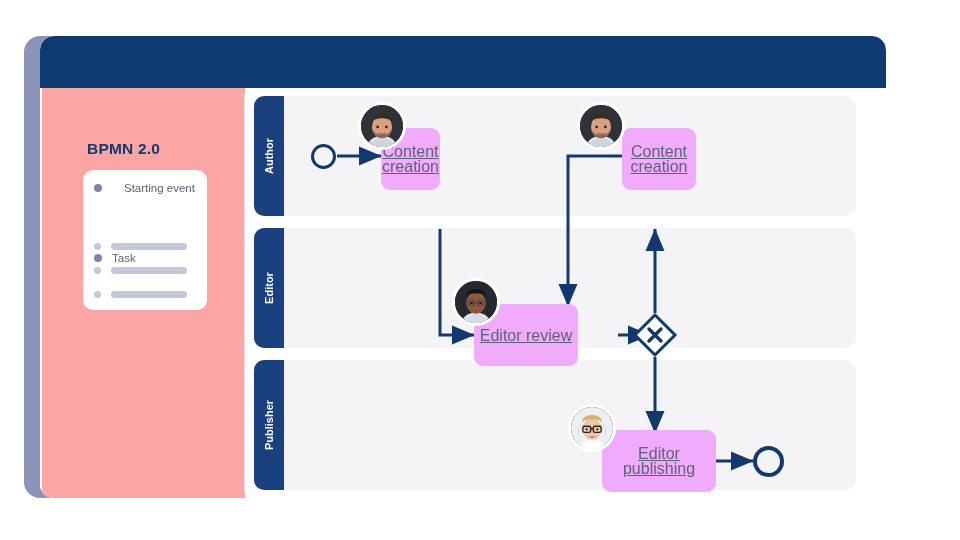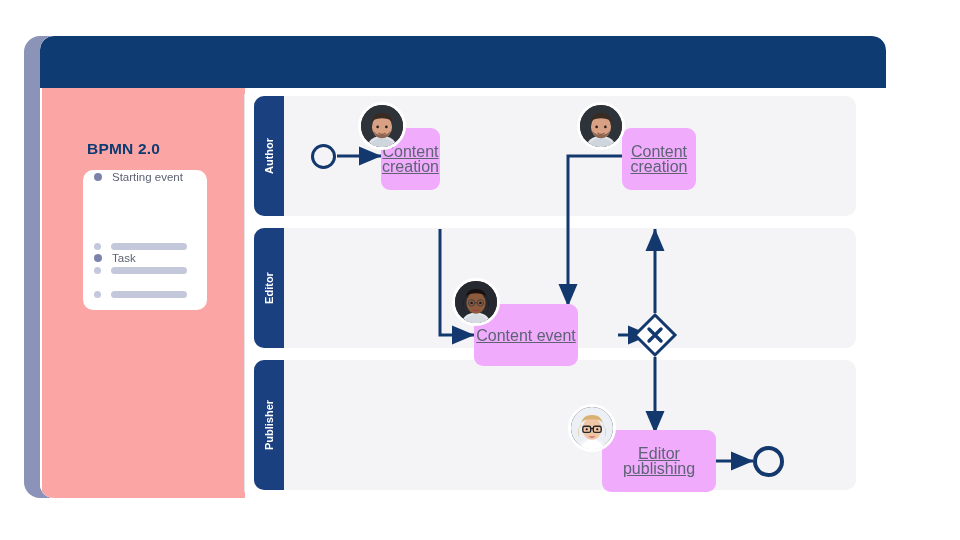--- a/index.html
+++ b/index.html
@@ -111,21 +111,21 @@
   <div class="app-card">
 
     <div class="titlebar"></div>
 
     <div class="workspace">
 
       <div class="sidebar">
         <div class="brand">BPMN 2.0</div>
 
         <div class="legend-card">
-          <div class="legend-row" style="top:1px;">
+          <div class="legend-row" style="top:12px;gap:12px;">
             <span class="dot"></span>
             <span class="txt">Starting event</span>
           </div>
           <div class="legend-row" style="top:45px;margin-top:37px;">
             <span class="dot"></span>
             <span class="txt">Task</span>
           </div>
           <div class="legend-row" style="top:73px;">
             <span class="dot sm"></span>
             <span class="bar" style="width:76px;"></span>
@@ -218,21 +218,21 @@
           <ellipse cx="24" cy="25" rx="11.5" ry="13" fill="#d9a183"></ellipse>
           <path d="M12 22 q0 -13 12 -13 q12 0 12 13 q0 -7 -12 -7 q-12 0 -12 7z" fill="#3a2b22"></path>
           <path d="M13 27 q3 11 11 11 q8 0 11 -11 q-2 7 -11 7 q-9 0 -11 -7z" fill="#4a372b" opacity=".55"></path>
           <circle cx="19" cy="25" r="1.5" fill="#2b2019"></circle>
           <circle cx="29" cy="25" r="1.5" fill="#2b2019"></circle>
           <path d="M20 32 q4 3 8 0" stroke="#8a5a45" stroke-width="1.4" fill="none"></path>
         </svg>
       </div>
 
       <div class="task" style="left:434px;top:216px;width:104px;height:62px;">
-        <span>Content event</span>
+        <span>Editor review</span>
       </div>
       <div class="avatar" style="left:412px;top:190px;">
         <svg class="face" viewBox="0 0 48 48">
           <rect width="48" height="48" fill="#262a30"></rect>
           <ellipse cx="24" cy="50" rx="17" ry="14" fill="#e7eaee"></ellipse>
           <path d="M9 48 q5 -10 15 -10 q10 0 15 10 z" fill="#d7dce2"></path>
           <ellipse cx="24" cy="25" rx="11" ry="12.5" fill="#8d5a3c"></ellipse>
           <path d="M11 23 q1 -14 13 -14 q12 0 13 14 q1 -9 -13 -9 q-14 0 -13 9z" fill="#17120f"></path>
           <path d="M10 20 q-2 12 3 18 q-6 -10 -3 -18z" fill="#17120f"></path>
           <path d="M38 20 q2 12 -3 18 q6 -10 3 -18z" fill="#17120f"></path>

